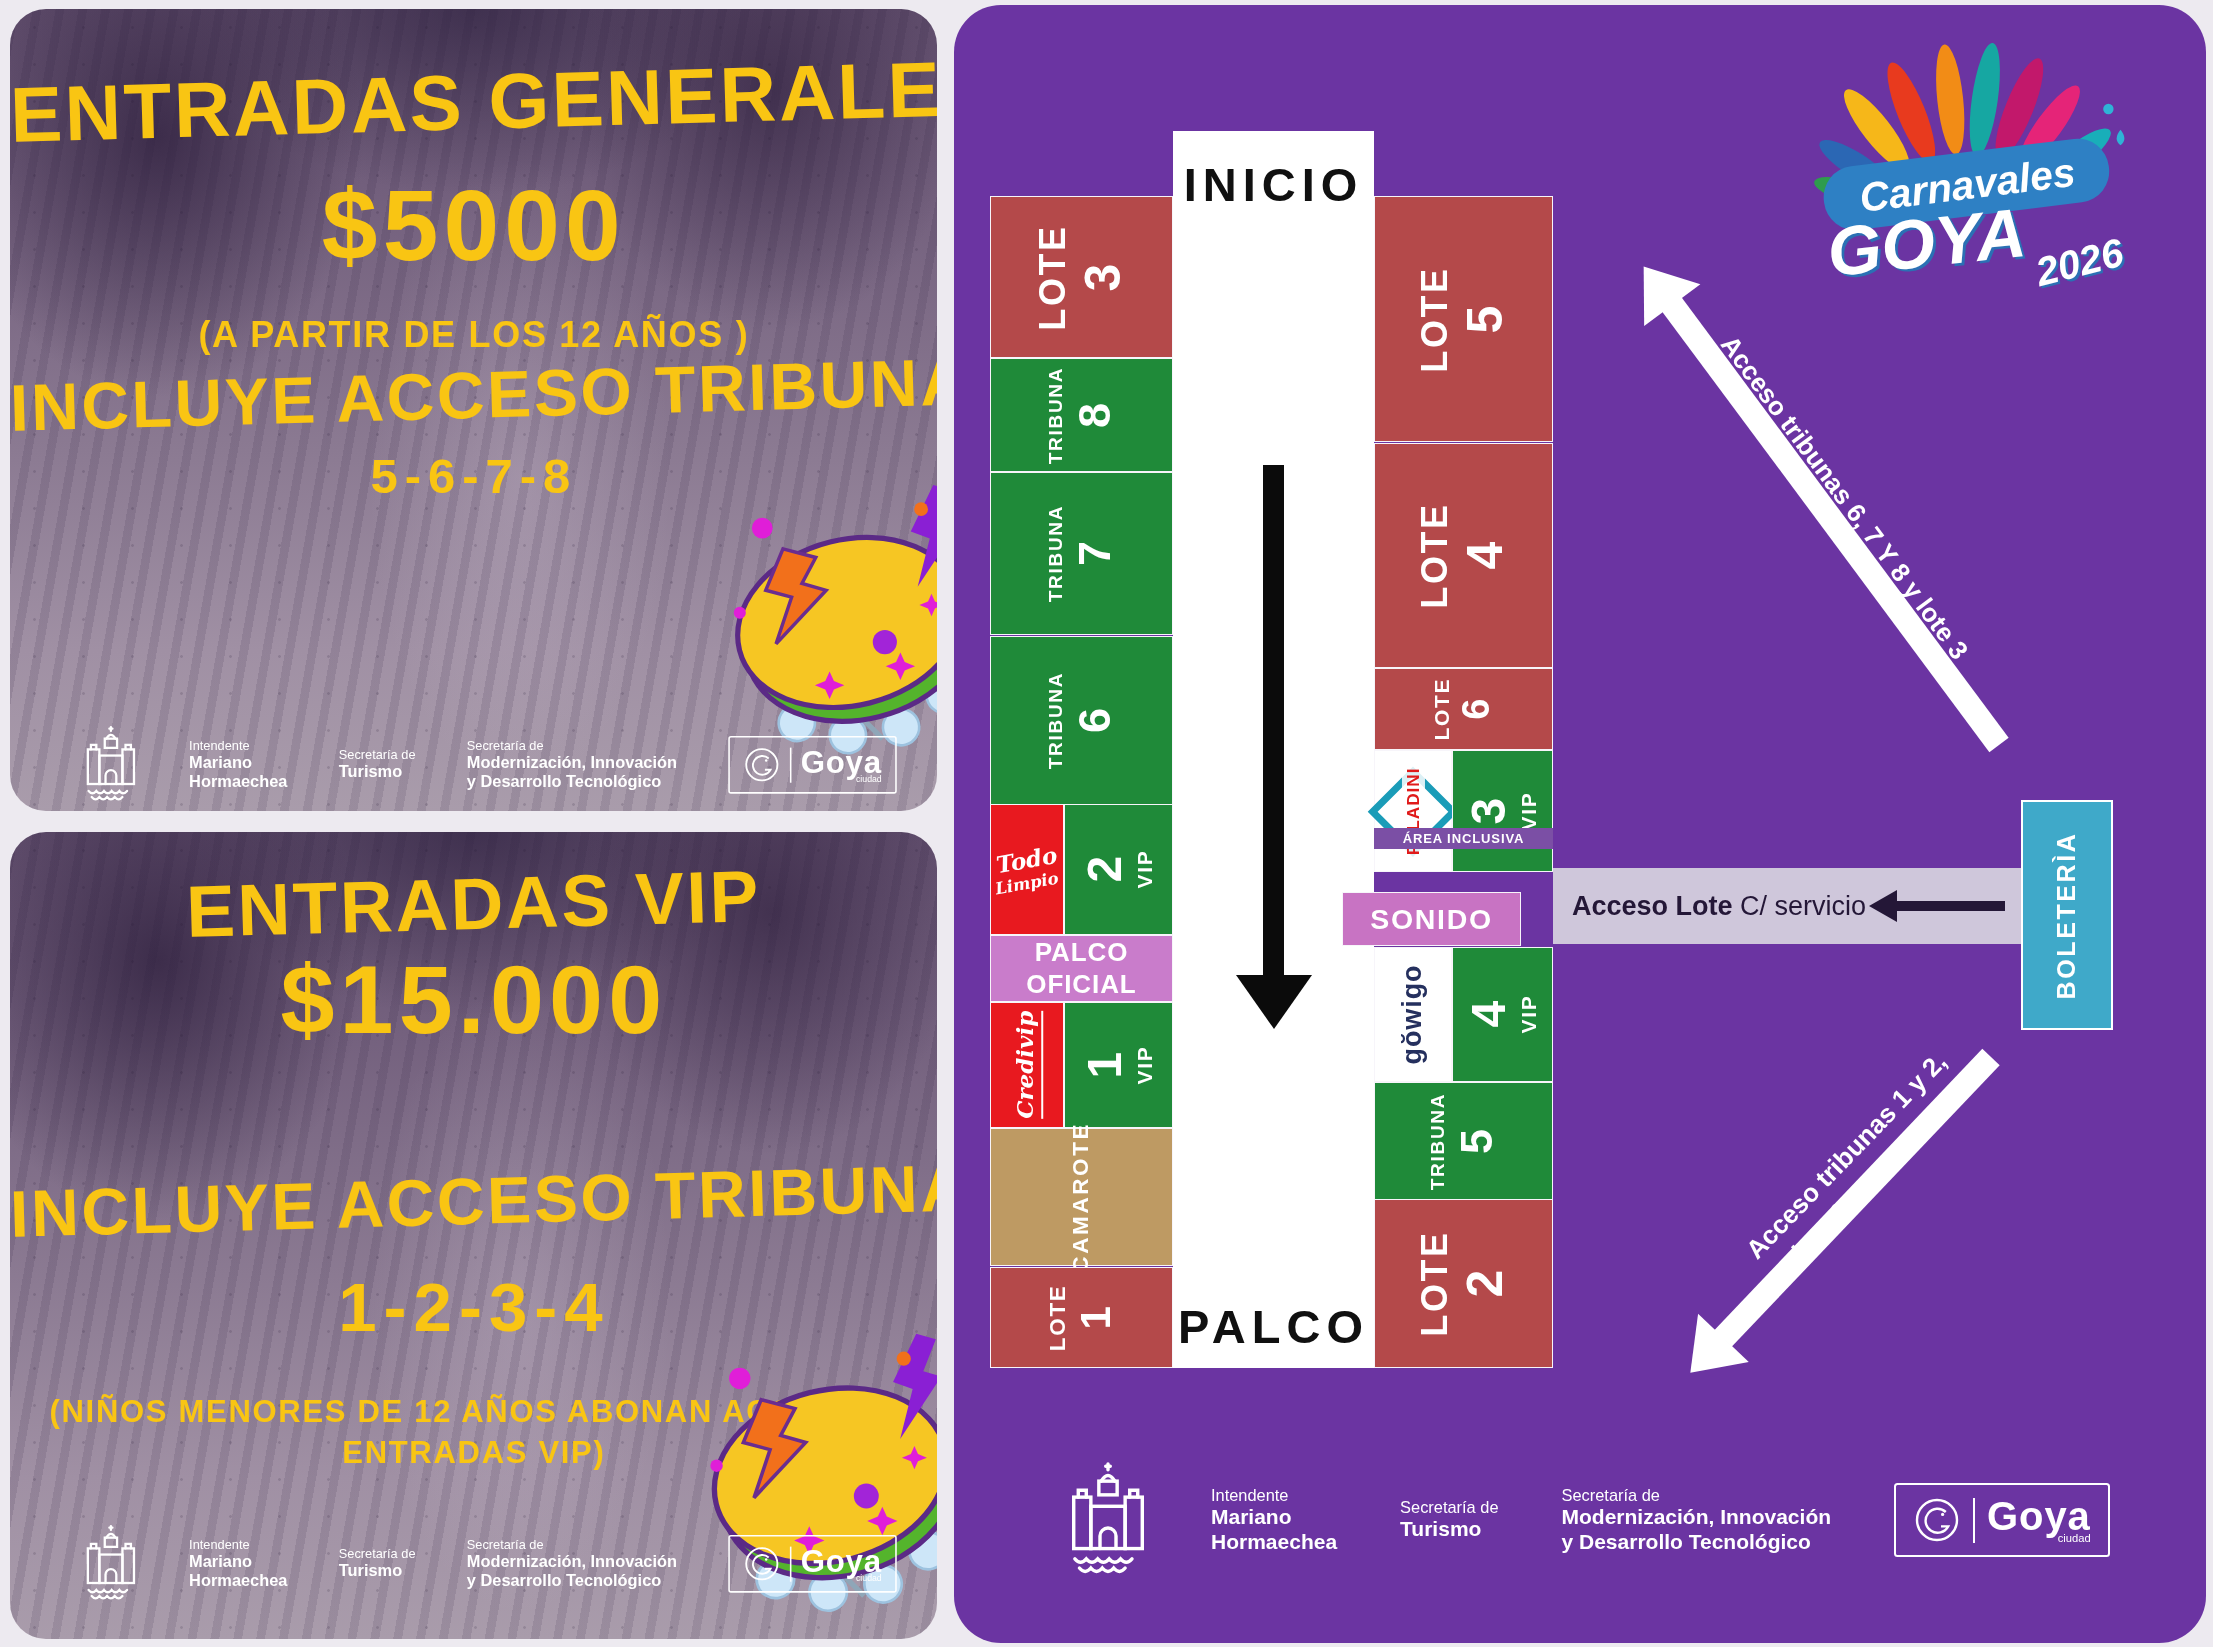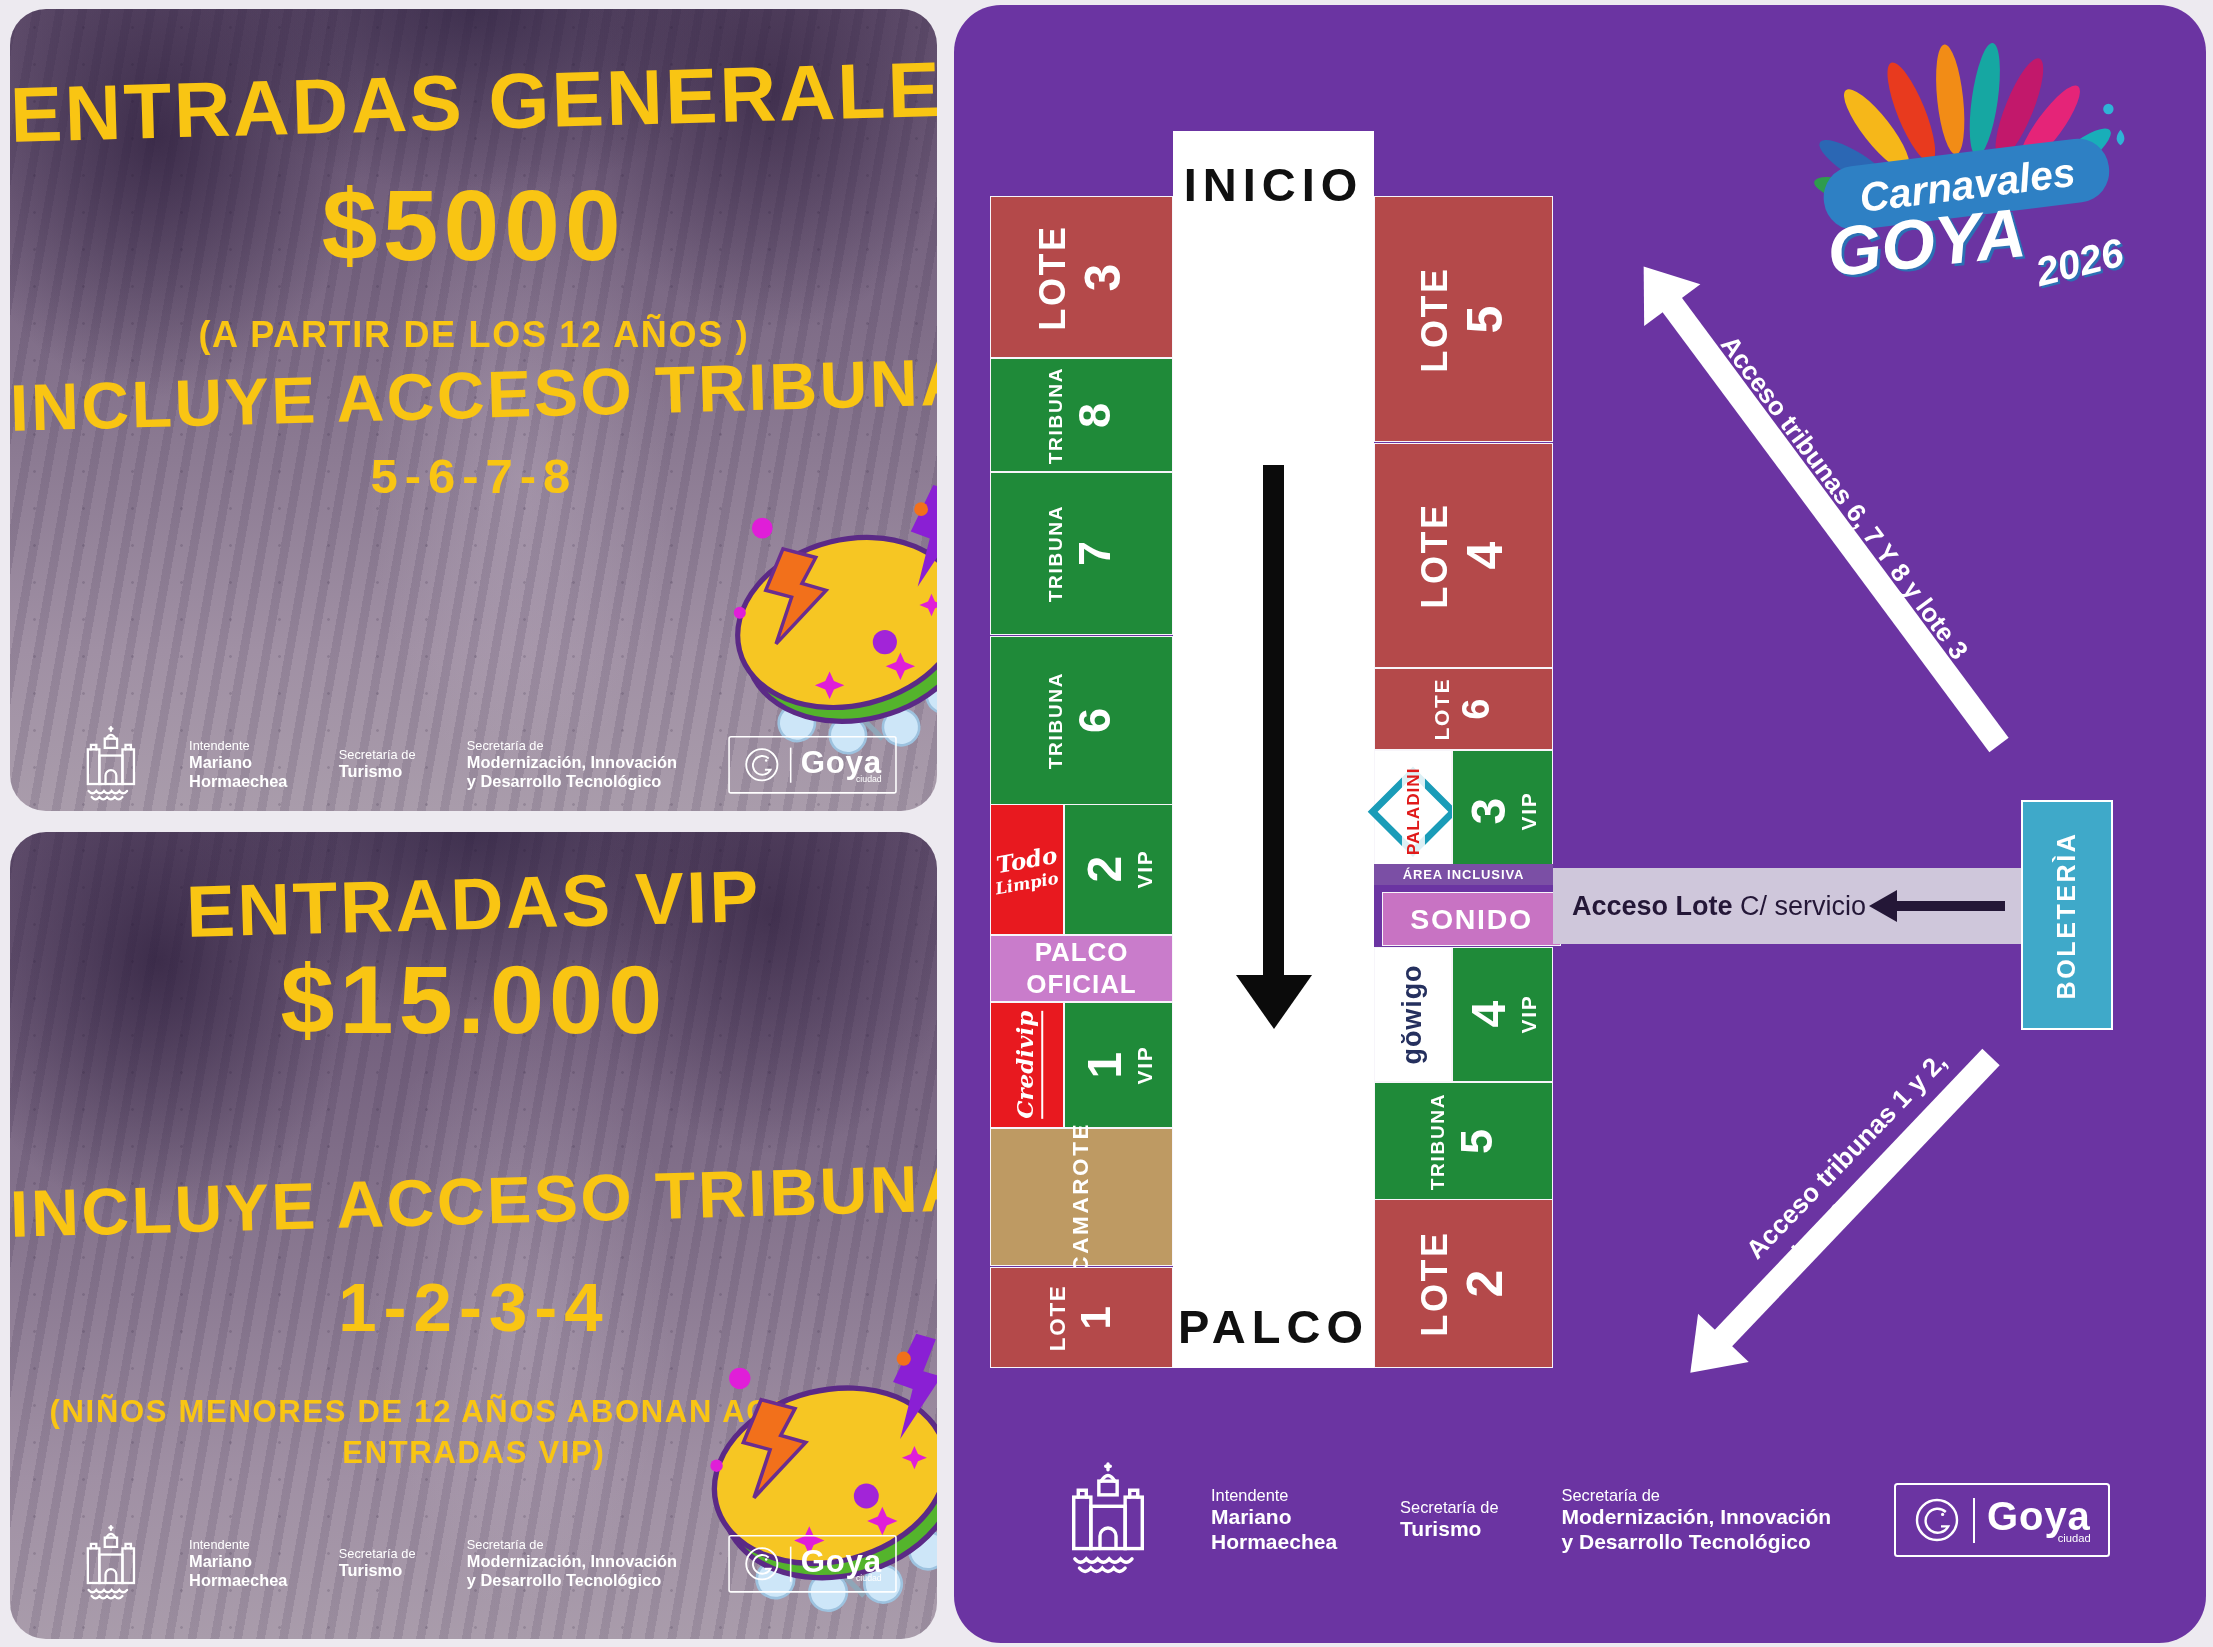--- a/index.html
+++ b/index.html
@@ -350,24 +350,24 @@
       <div class="paladini-diamond"></div>
       <span class="paladini-text">PALADINI</span>
     </div>
   </div>
   <div class="blk green" style="left:1452px;top:750px;width:101px;height:122px;">
     <div class="vwrap">
         <span class="vipn">3</span>
         <span class="vipt">VIP</span>
       </div>
   </div>
-  <div class="blk areainc" style="left:1374px;top:864px;width:179px;height:21px;">
+  <div class="blk areainc" style="left:1374px;top:828px;width:179px;height:21px;">
     <span class="area-t">ÁREA INCLUSIVA</span>
   </div>
-  <div class="blk sonido" style="left:1382px;top:892px;width:179px;height:54px;">
+  <div class="blk sonido" style="left:1342px;top:892px;width:179px;height:54px;">
     <span class="sonido-t">SONIDO</span>
   </div>
   <div class="blk white" style="left:1374px;top:947px;width:78px;height:135px;">
     <span class="gowigo-t">gŏwigo</span>
   </div>
   <div class="blk green" style="left:1452px;top:947px;width:101px;height:135px;">
     <div class="vwrap">
         <span class="vipn">4</span>
         <span class="vipt">VIP</span>
       </div>

